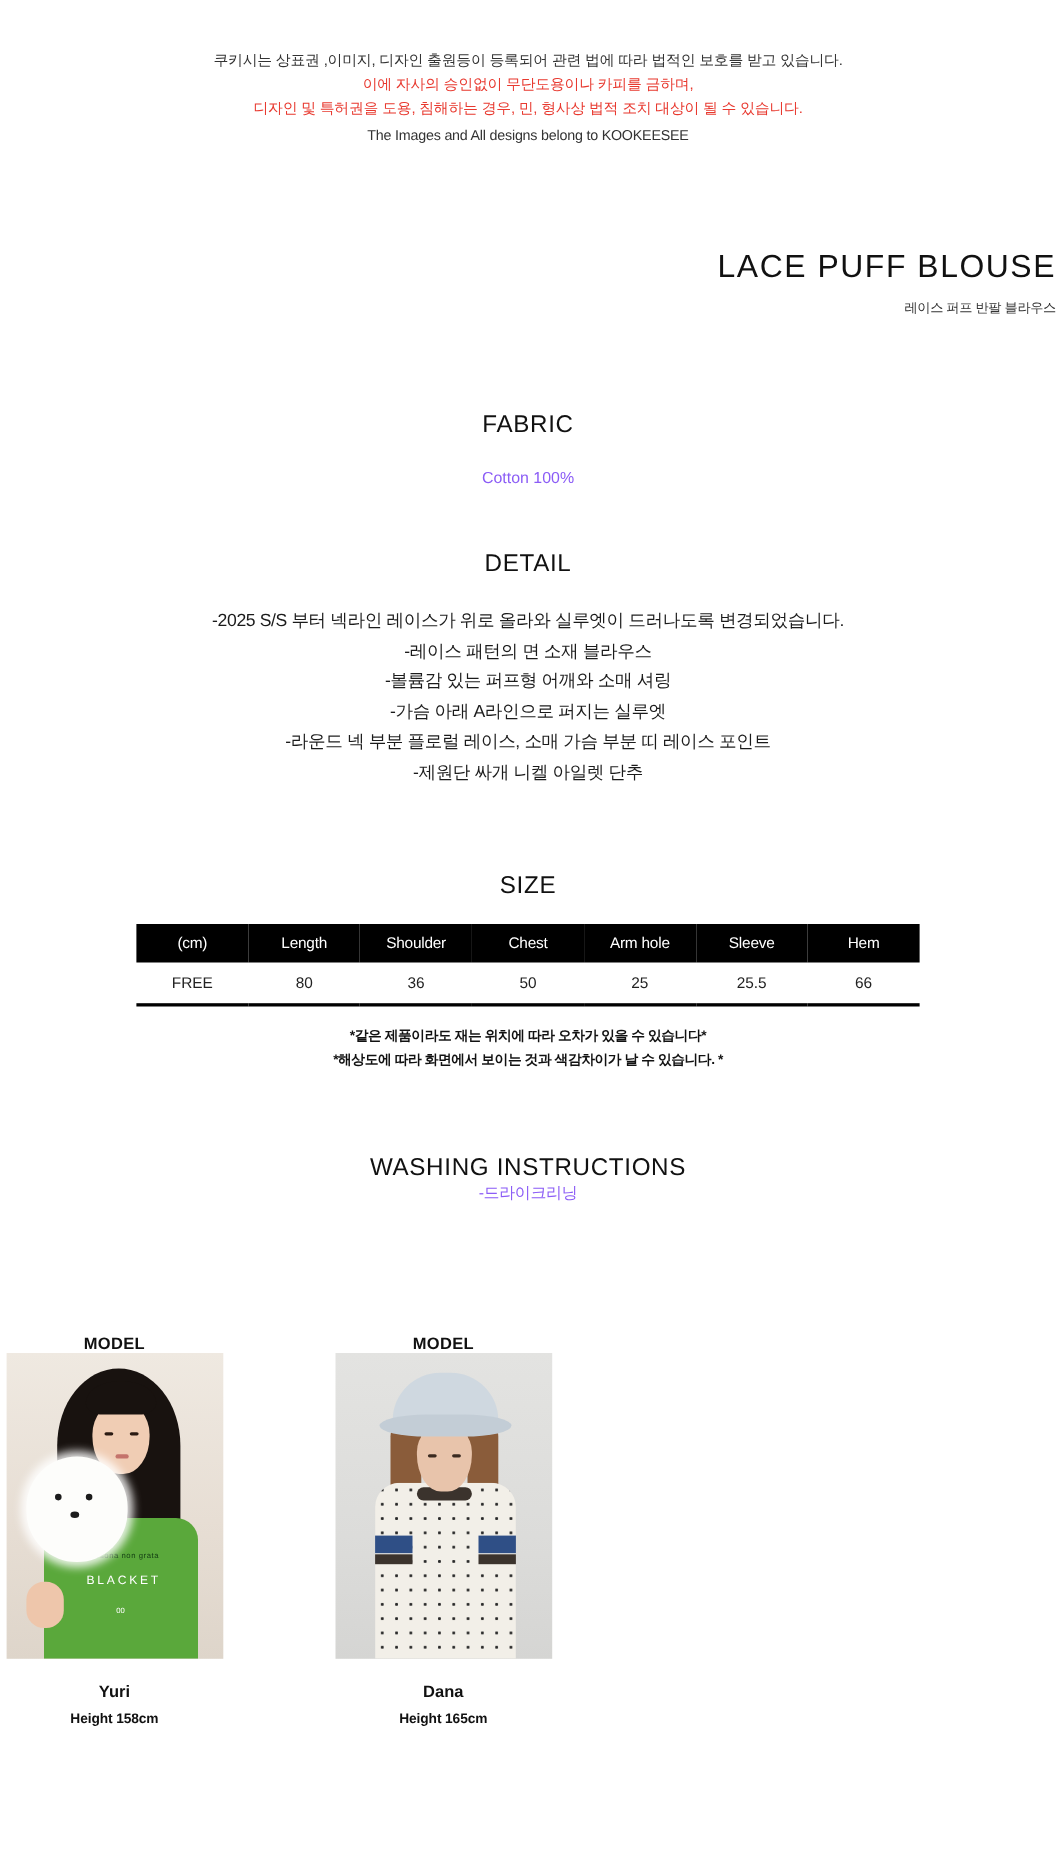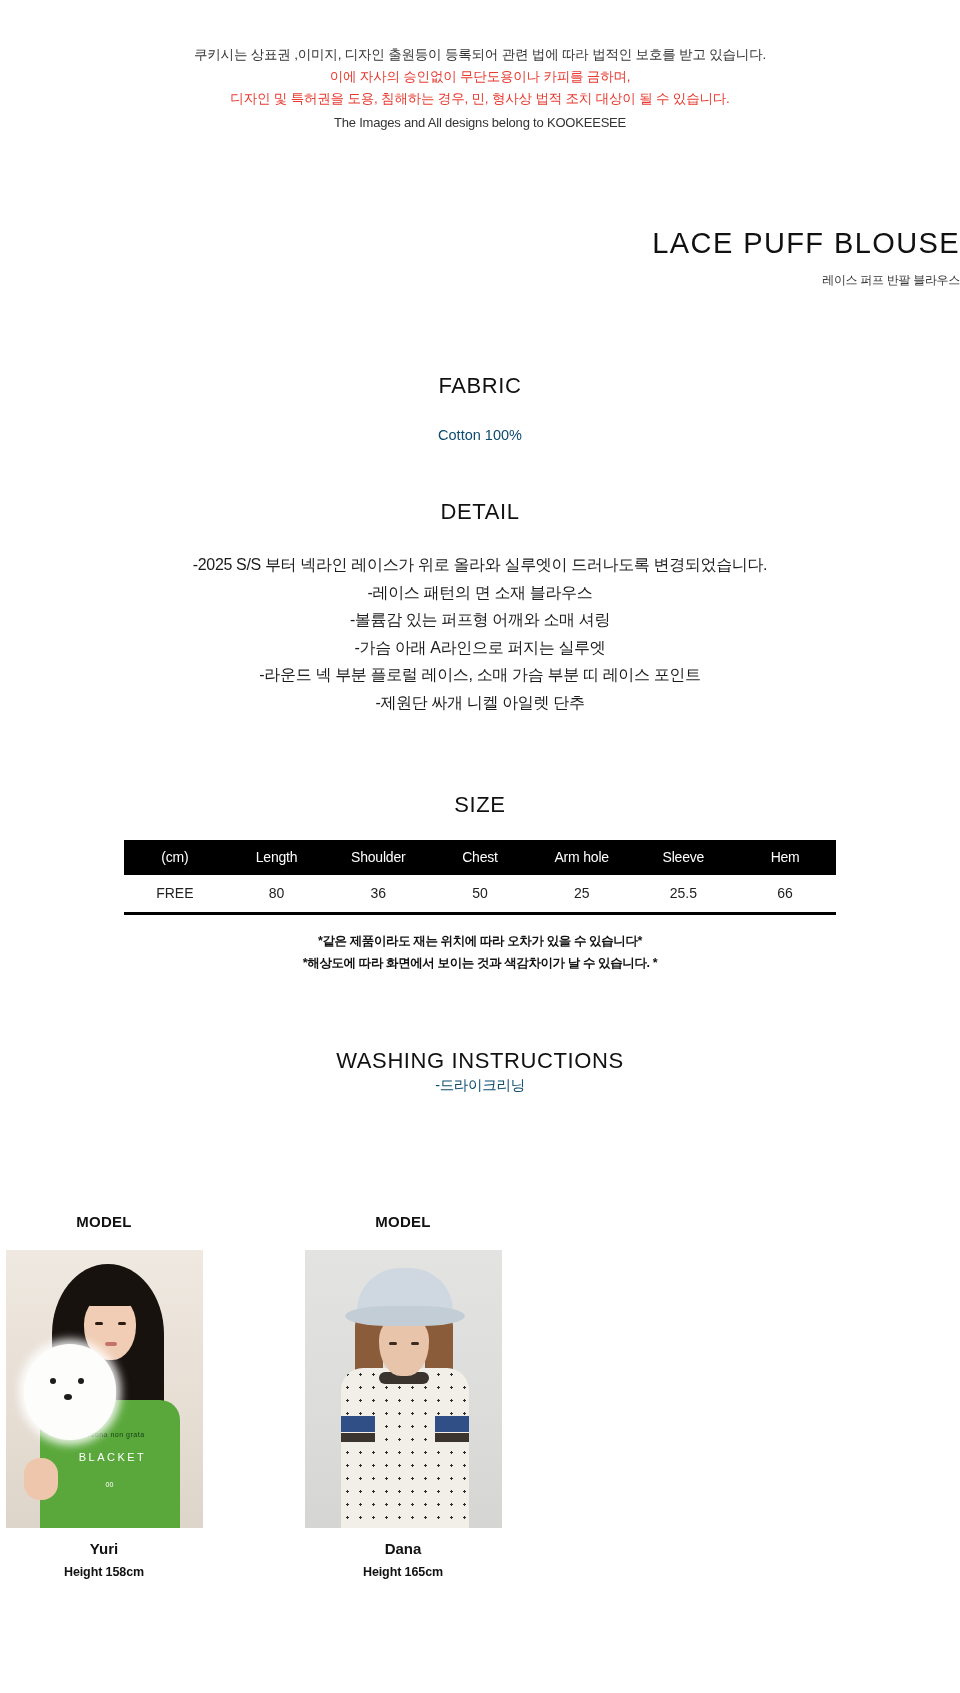--- a/index.html
+++ b/index.html
@@ -58,21 +58,21 @@
     text-align: center;
   }
   .section-heading {
     font-size: 22px;
     letter-spacing: 0.6px;
     color: #111111;
     font-weight: 400;
   }
   .section-body {
     font-size: 14px;
-    color: #0c4a6e;
+    color: #8b5cf6;
     line-height: 1.62;
   }
 
   .fabric-block { margin-top: 84px; }
   .fabric-value { margin-top: 25px; font-size: 14.5px; }
 
   .detail-block { margin-top: 52px; }
   .detail-list {
     margin-top: 26px;
     font-size: 16px;
@@ -131,21 +131,20 @@
     width: 208px;
     text-align: center;
   }
   .model-label {
     font-size: 15px;
     font-weight: bold;
     letter-spacing: 0.3px;
     color: #111111;
   }
   .model-photo {
-    margin-top: 20px;
     width: 197px;
     height: 278px;
     margin-left: auto;
     margin-right: auto;
     position: relative;
     overflow: hidden;
   }
   
   .photo-a {
     background: linear-gradient(180deg, #efe9e1 0%, #e7ded4 55%, #ded5ca 100%);
@@ -324,21 +323,21 @@
   .photo-b .cuff2-l, .photo-b .cuff2-r {
     position: absolute;
     bottom: 86px;
     width: 34px; height: 9px;
     background: #3b332d;
   }
   .photo-b .cuff2-l { left: 36px; }
   .photo-b .cuff2-r { left: 130px; }
 
   .model-name {
-    margin-top: 12px;
+    margin-top: 22px;
     font-size: 15px;
     font-weight: bold;
     color: #111111;
   }
   .model-height {
     margin-top: 8px;
     font-size: 12.5px;
     font-weight: bold;
     color: #111111;
     letter-spacing: -0.1px;

